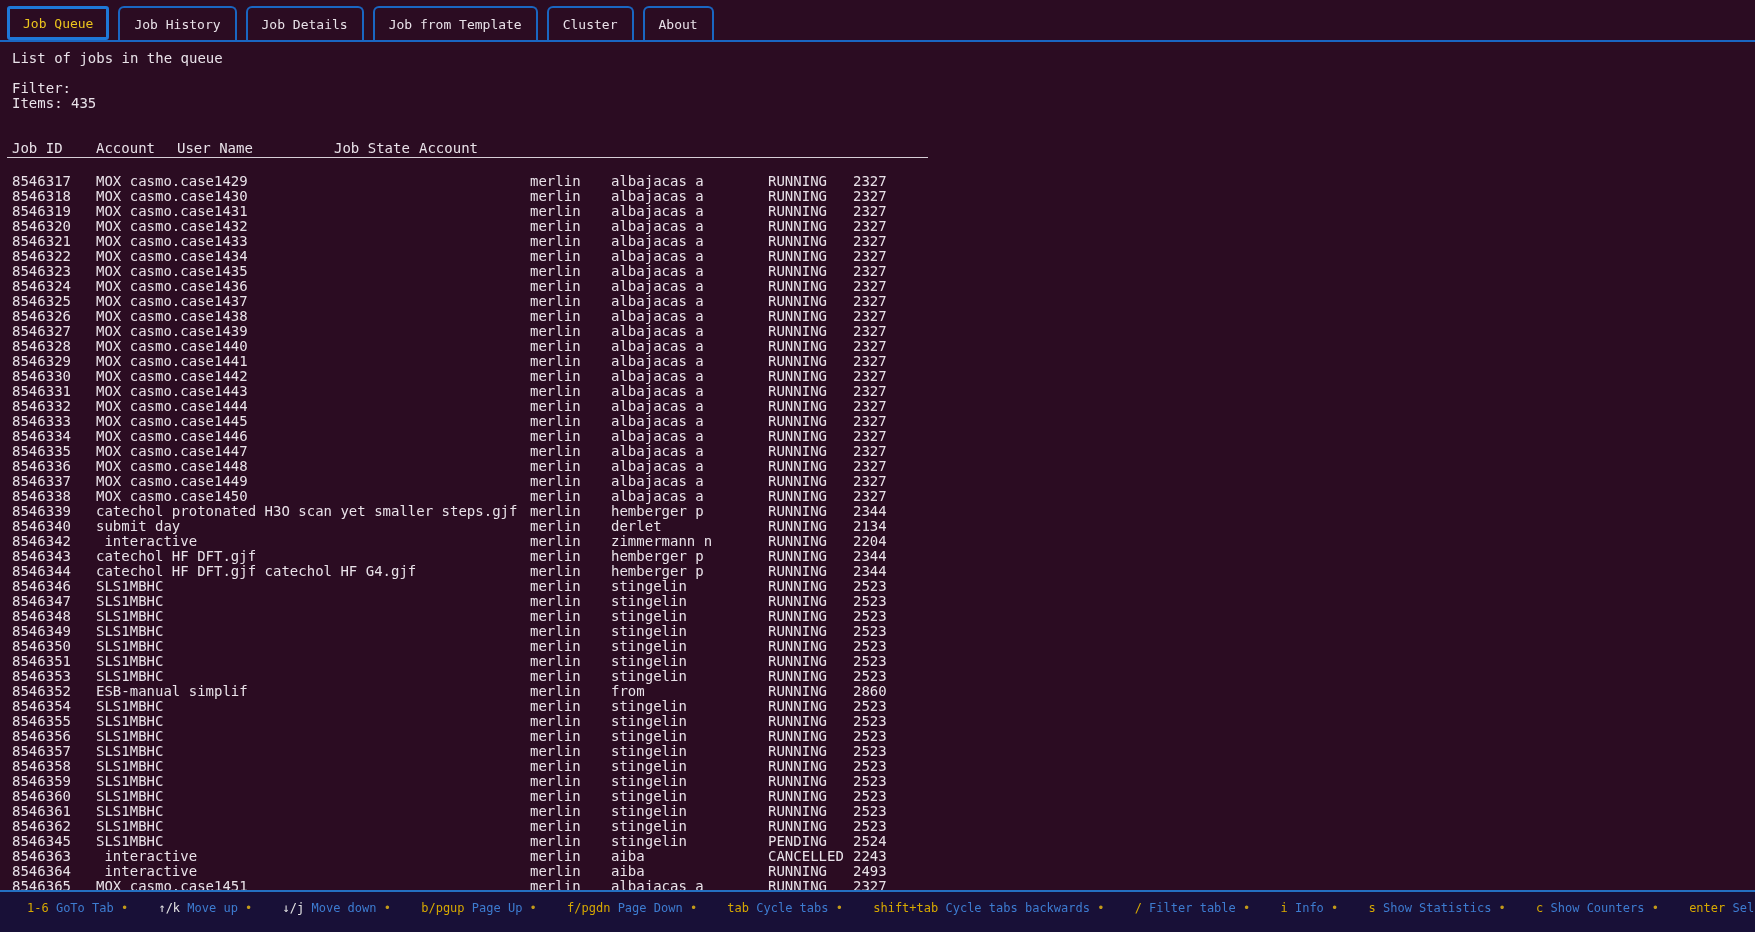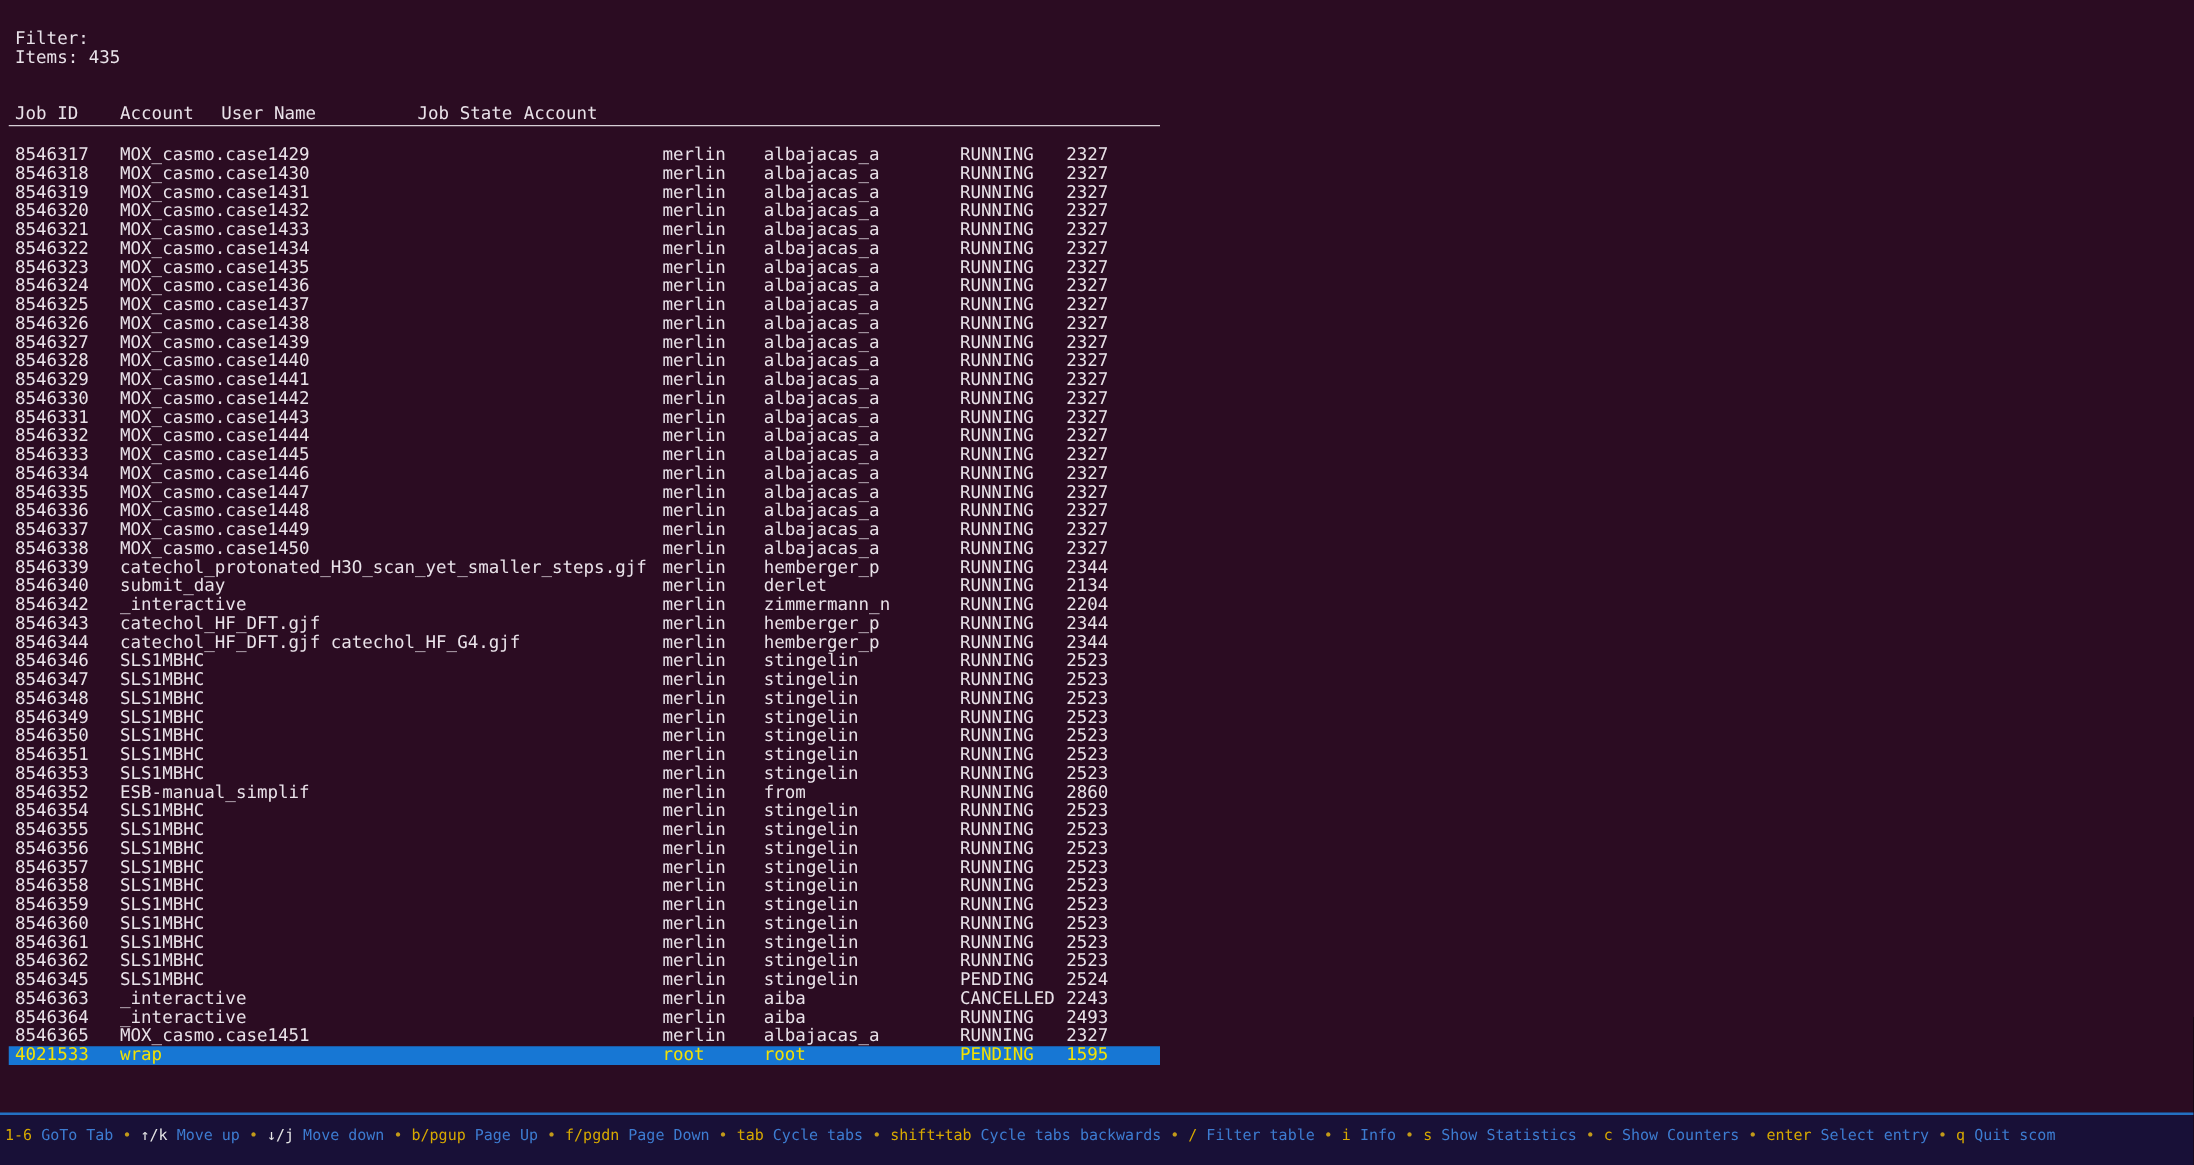--- a/index.html
+++ b/index.html
@@ -50,32 +50,41 @@
   
   .footer{
     position:absolute;left:0;right:0;bottom:0;
     height:42px;box-sizing:border-box;
     background:var(--footer-bg);
     border-top:2px solid var(--footer-rule);
     font-size:12px;line-height:15px;
     padding:9px 0 0 4px;
     white-space:nowrap;overflow:hidden;
   }
-  .fkey{color:var(--key);}
+  .fkey{color:var(--key);margin-left:23px;}
   .fkey.alt{color:var(--key-alt);}
   .fdesc{color:var(--desc);}
   .fsep{color:var(--bullet);}
 </style>
 </head>
 <body>
 
 <div class="screen" style="--bg: #2b0c22; --text: #e9e2e9; --tab-border: #1a66c2; --tab-active-border: #1e78d7; --tab-active-text: #ecc51d; --header-line: #d6ced6; --sel-bg: #1777d4; --sel-text: #f2e104; --footer-bg: #181037; --footer-rule: #2470c2; --key: #d7a900; --key-alt: #e6e6e6; --desc: #3d7cd1; --bullet: #c39a19;">
 
+  <div class="tabbar">
+      <div class="tab active">Job Queue</div>
+      <div class="tab">Job History</div>
+      <div class="tab">Job Details</div>
+      <div class="tab">Job from Template</div>
+      <div class="tab">Cluster</div>
+      <div class="tab">About</div>
+    </div>
 
   <div class="main">
+    <div class="pline">List of jobs in the queue</div>
 
     <div class="filter-row pline">
       <span>Filter:</span>
       <span class="filter-input"></span>
       <span>Items: 435</span>
     </div>
 
     <div class="jobtable">
       <div class="trow thead">
           <span class="cell c0">Job ID</span>

